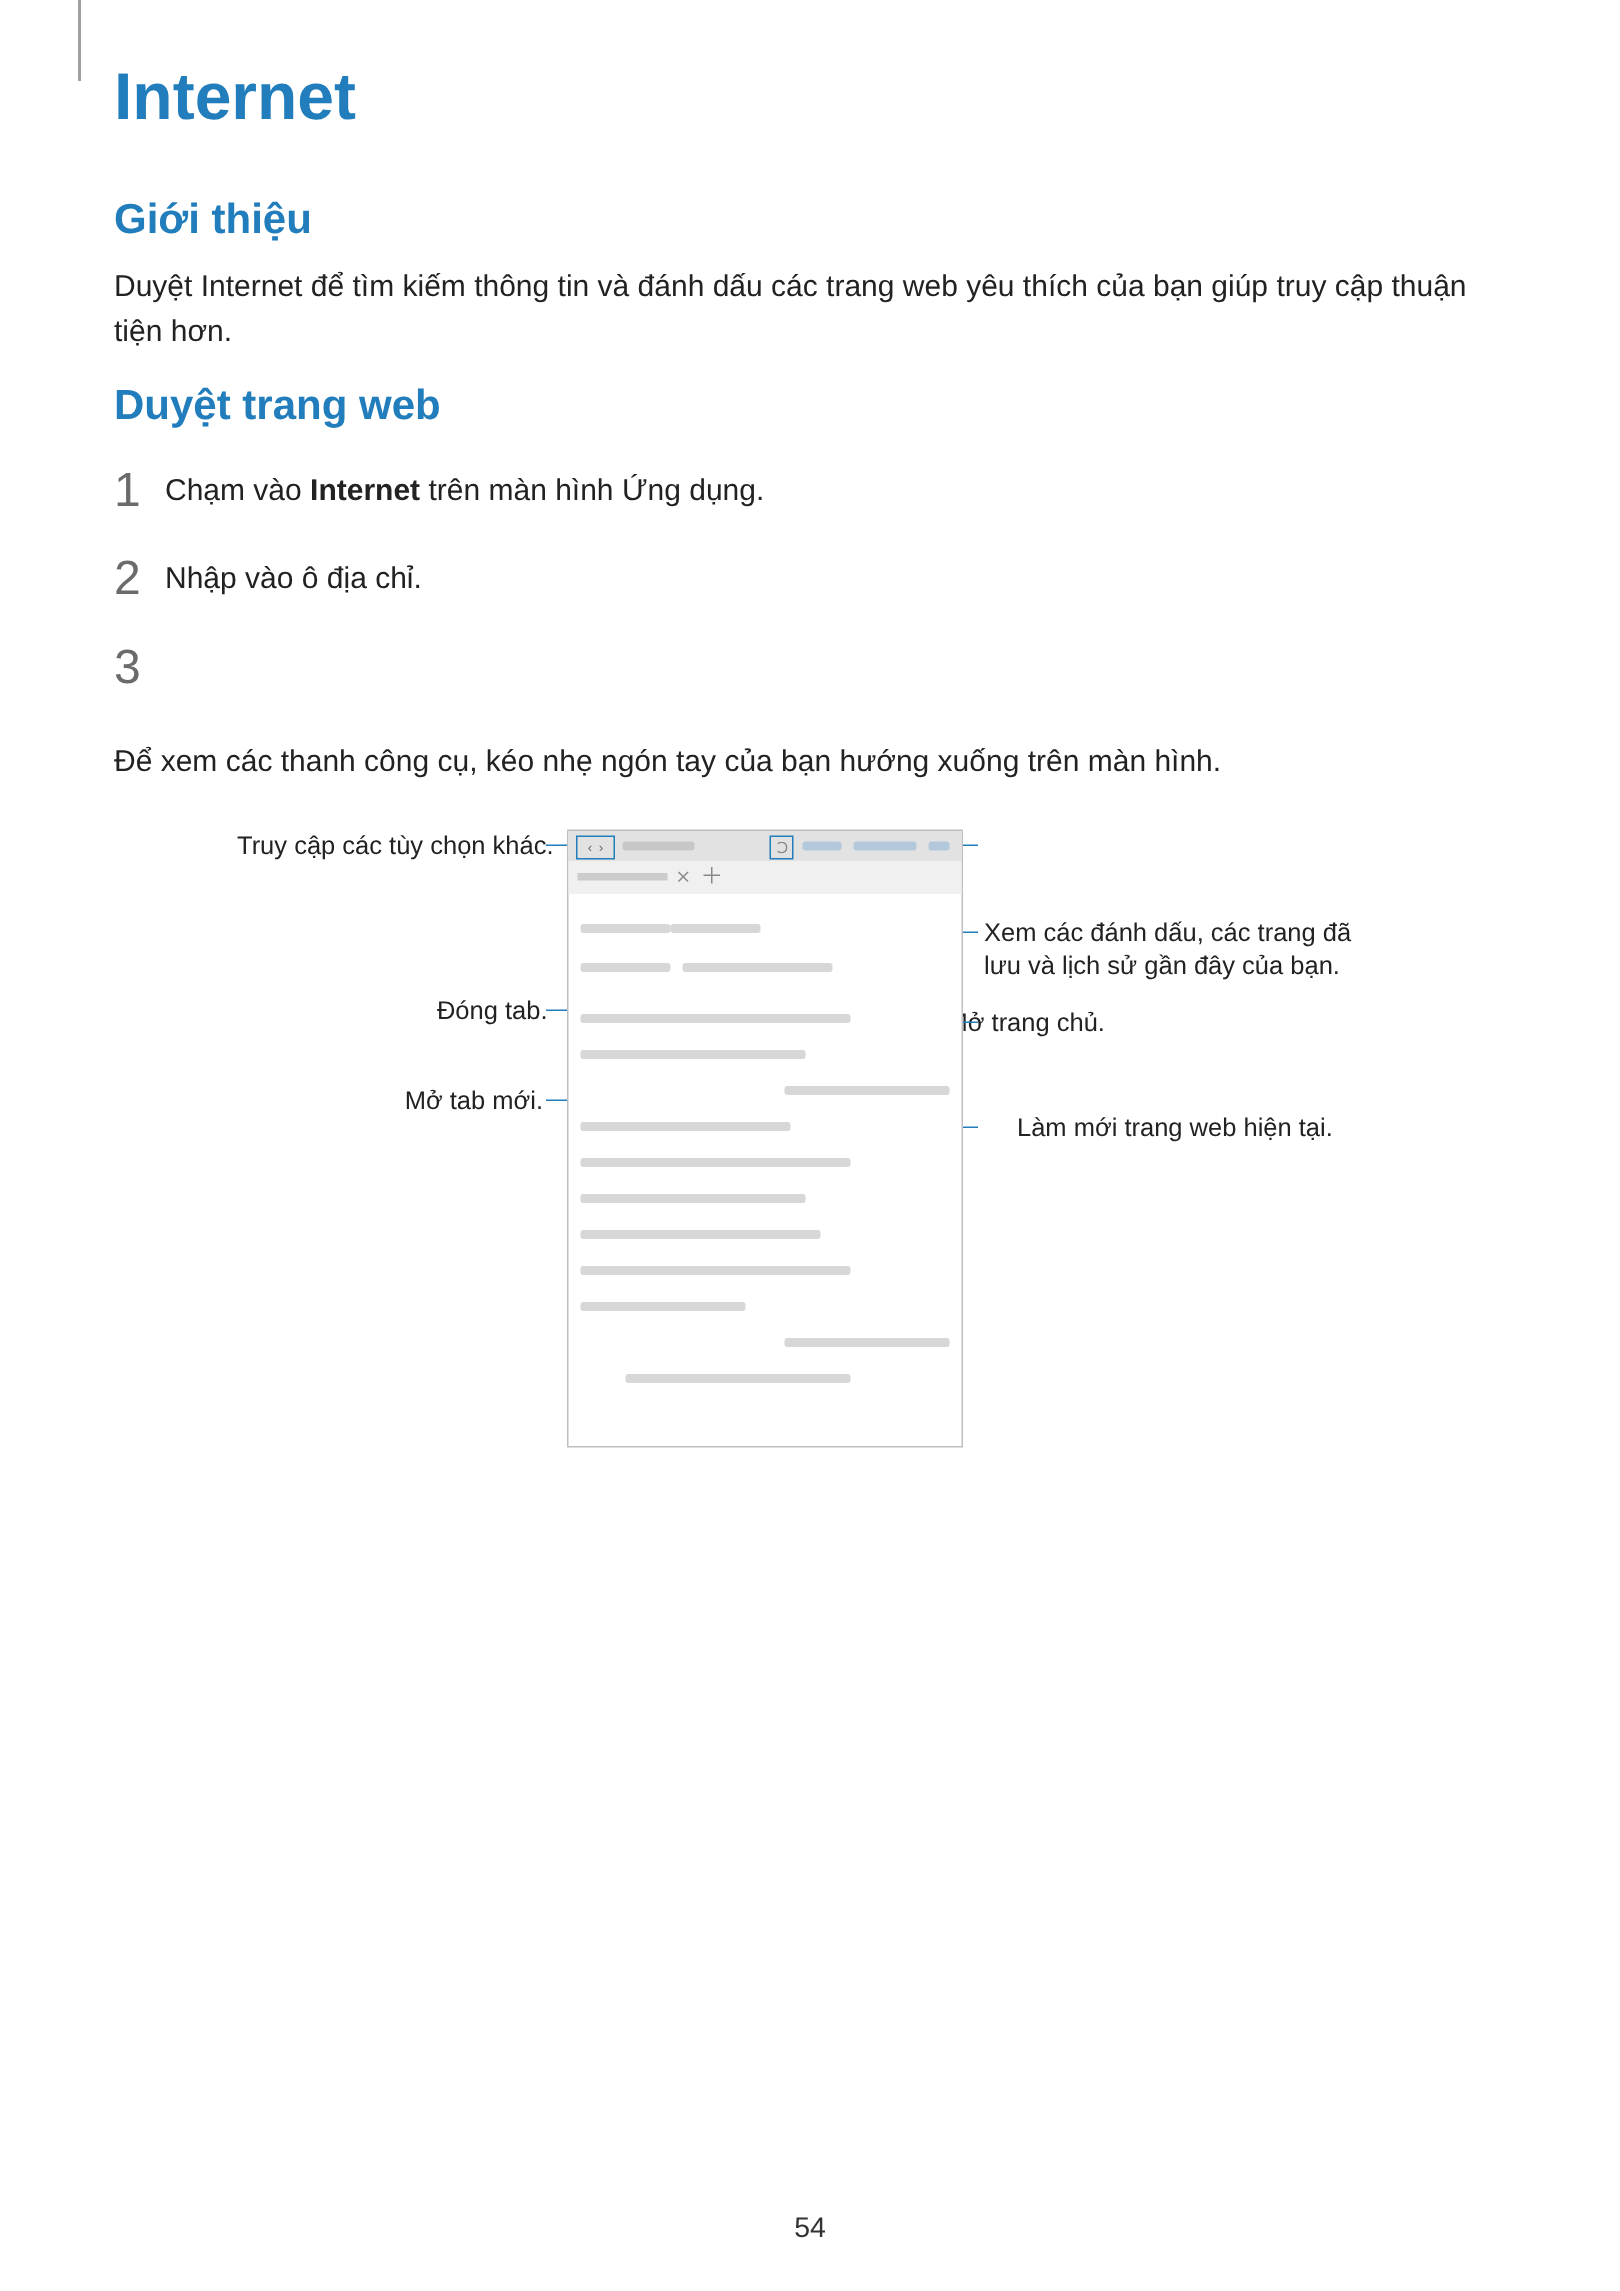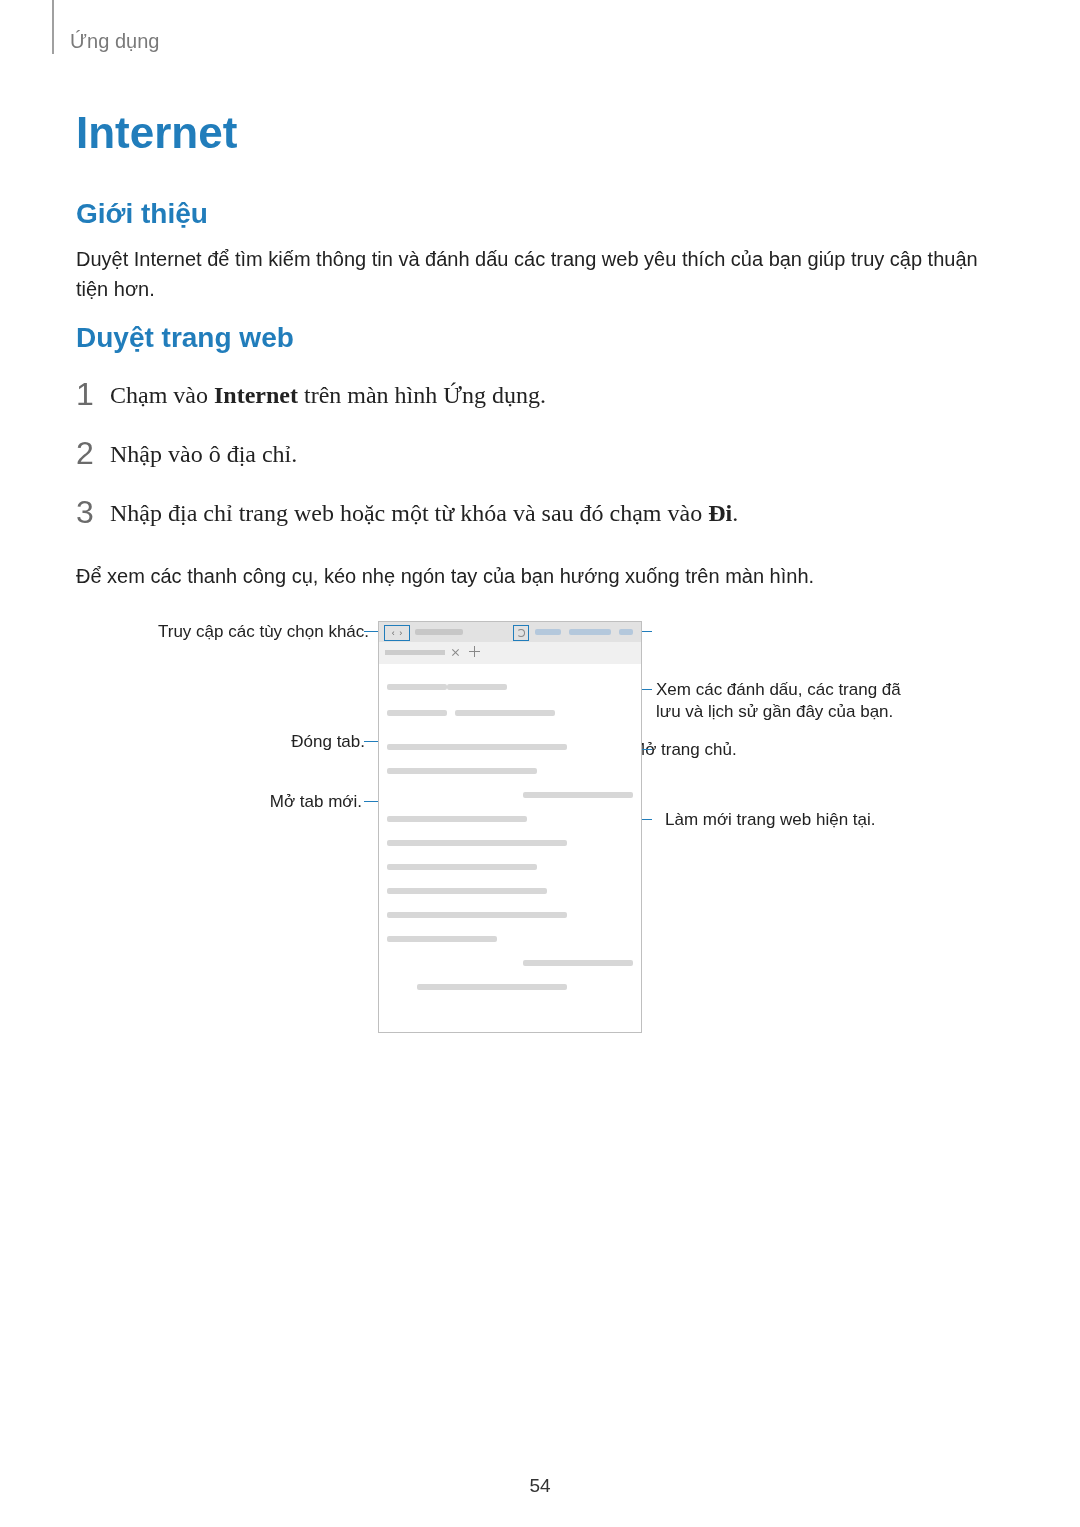--- a/index.html
+++ b/index.html
@@ -60,23 +60,22 @@
   }
   .step-num {
     font-size: 32px;
     color: #6b6b6b;
     width: 34px;
     flex: 0 0 34px;
     text-align: left;
     font-weight: 400;
   }
   .step-text {
-    font-size: 24px;
+    font-size: 20px;
     line-height: 1.5;
-    font-family: Liberation Serif, serif;
   }
   .step-text b { font-weight: bold; }
   .note {
     font-size: 20px;
     line-height: 1.5;
     margin-top: 30px;
   }
 
   
   .diagram {
@@ -223,21 +222,20 @@
     text-align: center;
     font-size: 19px;
     color: #333;
   }
 </style>
 </head>
 <body>
 
 <div class="page">
   <div class="header-rule"></div>
-  <div class="header-label">Ứng dụng</div>
 
   <h1 class="h1">Internet</h1>
 
   <h2 class="h2">Giới thiệu</h2>
   <p class="para">Duyệt Internet để tìm kiếm thông tin và đánh dấu các trang web yêu thích của bạn giúp truy cập thuận tiện hơn.</p>
 
   <h2 class="h2">Duyệt trang web</h2>
 
   <div class="steps">
     <div class="step">
@@ -247,37 +245,34 @@
       </div>
     </div>
     <div class="step">
       <div class="step-num">2</div>
       <div class="step-text">
         <span>Nhập vào ô địa chỉ.</span><b></b><span></span>
       </div>
     </div>
     <div class="step">
       <div class="step-num">3</div>
-      <div class="step-text">
-        <span>Nhập địa chỉ trang web hoặc một từ khóa và sau đó chạm vào </span><b>Đi</b><span>.</span>
-      </div>
     </div>
   </div>
 
   <p class="note">Để xem các thanh công cụ, kéo nhẹ ngón tay của bạn hướng xuống trên màn hình.</p>
 
   <div class="diagram">
 
     <div class="callout left" style="left:3px; top:110px; width:252px;">Đóng tab.</div>
     <div class="callout left" style="left:0; top:170px; width:252px;">Mở tab mới.</div>
 
     <div class="callout right" style="left:546; top:0px; width:260px;margin-left:48px;">Truy cập các tùy chọn khác.</div>
     <div class="callout right" style="left:546px; top:58px; width:290px;">Xem các đánh dấu, các trang đã lưu và lịch sử gần đây của bạn.</div>
     <div class="callout right" style="left:521px; top:118px; width:260px;">Mở trang chủ.</div>
-    <div class="callout right" style="left:555px; top:188px; width:260px;">Làm mới trang web hiện tại.</div>
+    <div class="callout right" style="left:568px; top:188px; width:260px;">Làm mới trang web hiện tại.</div>
 
     <div class="line lh" style="left:254px; top:10px; width:20px;"></div>
 
     <div class="line lh" style="left:254px; top:120px; width:92px;"></div>
     <div class="line lv" style="left:346px; top:34px; height:86px;"></div>
 
     <div class="line lh" style="left:254px; top:180px; width:110px;"></div>
     <div class="line lv" style="left:364px; top:36px; height:144px;"></div>
 
     <div class="line lh" style="left:518px; top:10px; width:24px;"></div>

